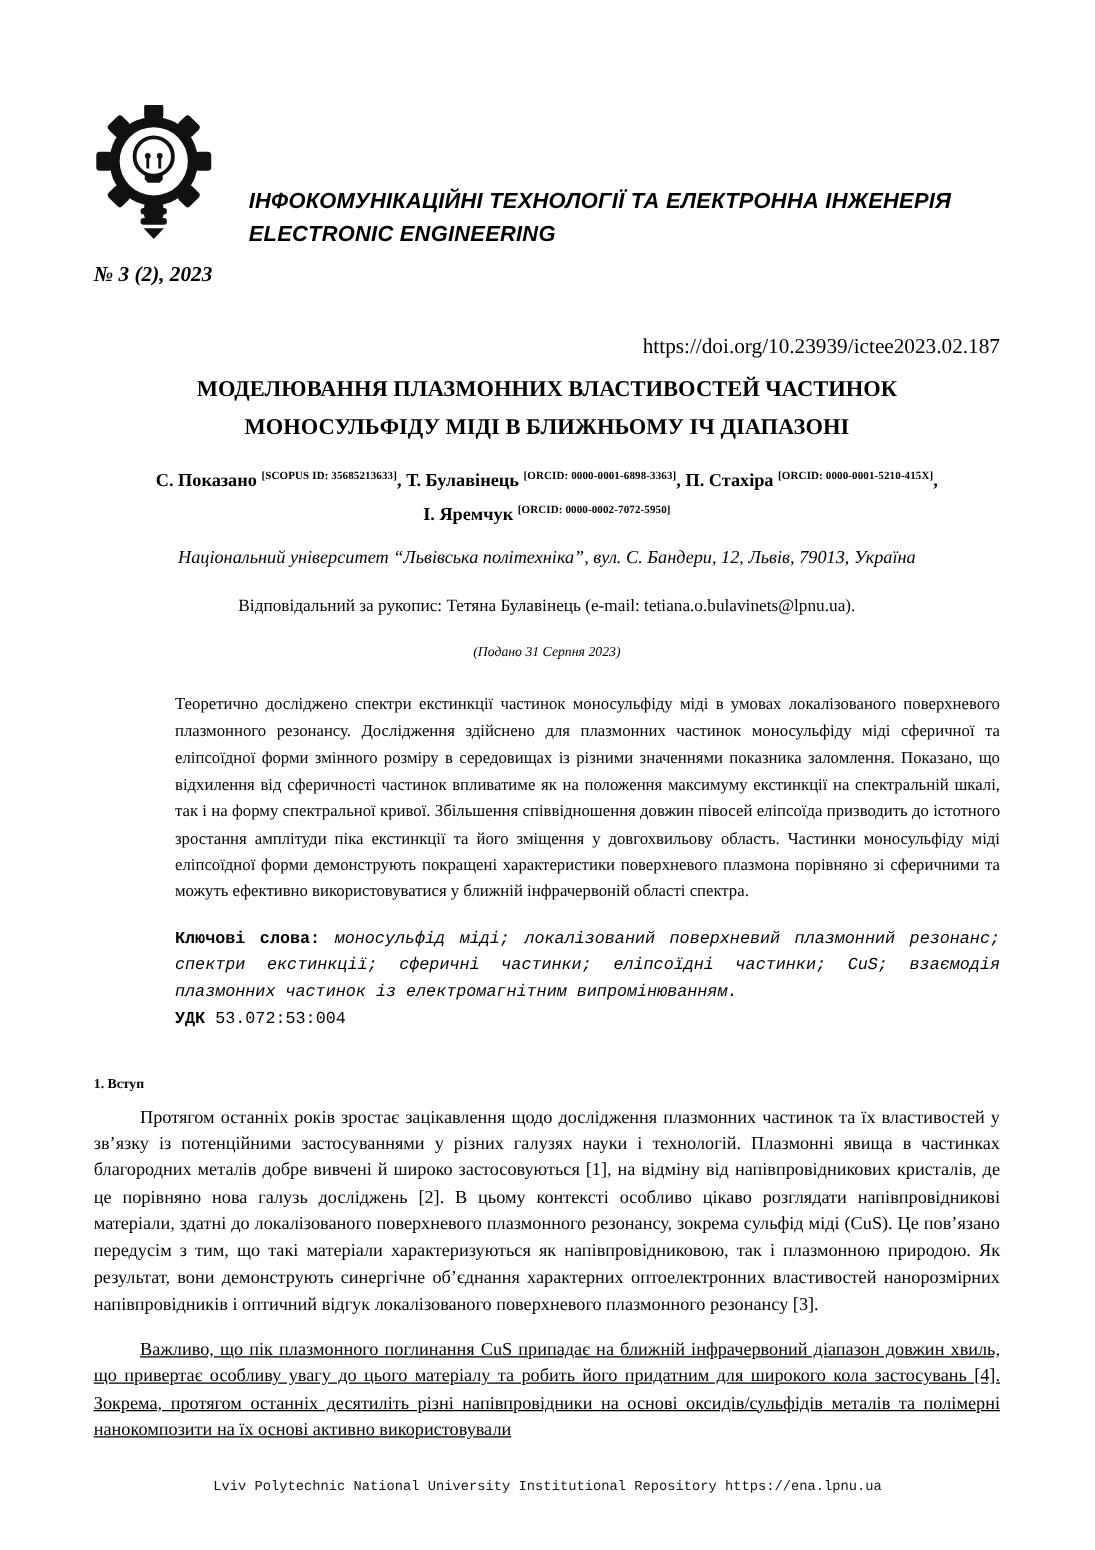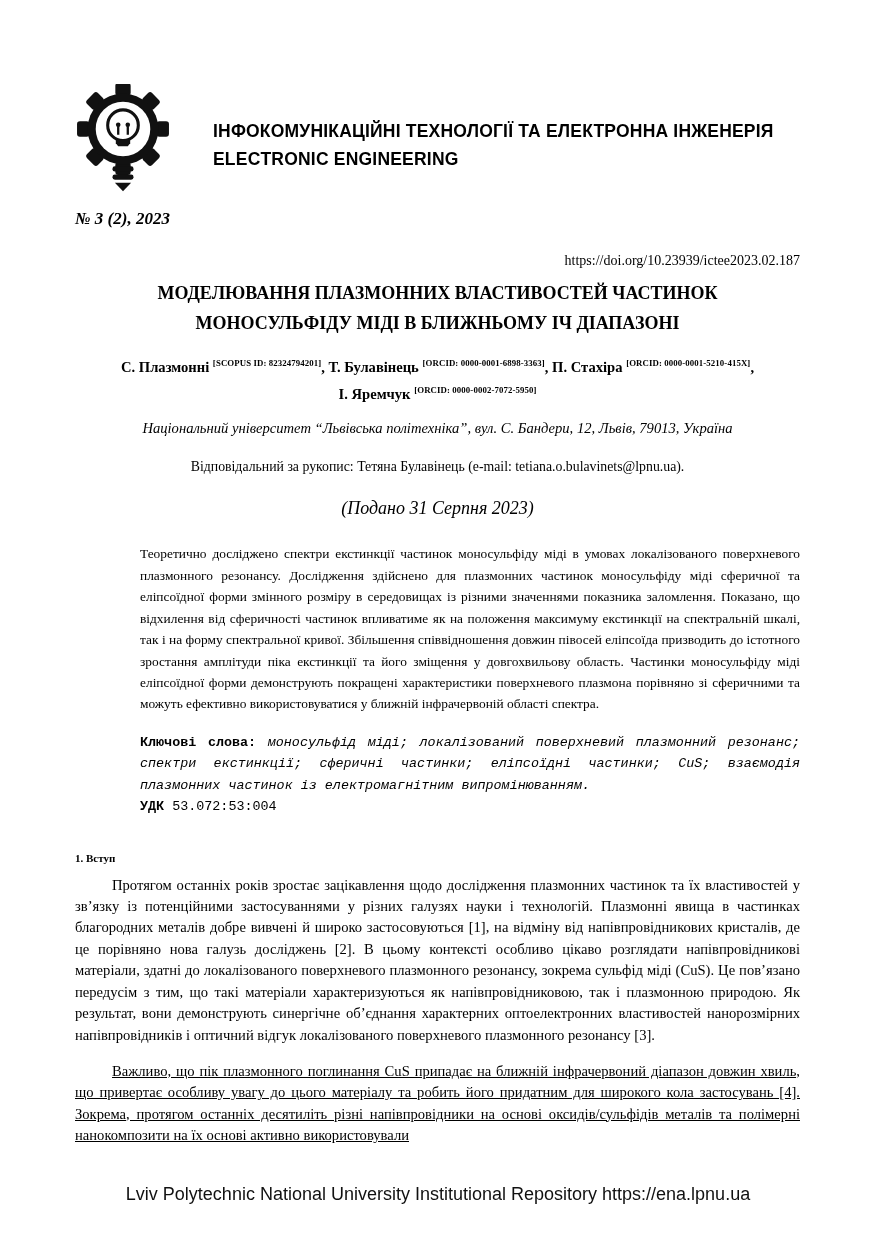--- a/index.html
+++ b/index.html
@@ -2,40 +2,40 @@
 <html><head>
 <meta charset="utf-8">
 <style>
   html,body { margin:0; padding:0; background:#e8e8e8; }
   .page {
     width:876px; height:1240px; background:#ffffff; margin:0 auto;
     font-family:"Liberation Serif", serif; color:#000;
     position:relative; box-sizing:border-box;
     padding:84px 76px 0 75px; overflow:hidden;
   }
-  .header { display:flex; align-items:center; gap:42px; }
+  .header { display:flex; align-items:flex-end; gap:28px;font-style:italic; }
   .logo { flex:0 0 auto; width:96px; }
   .journal-titles {
     font-family:"Liberation Sans", sans-serif; font-weight:bold;
     font-size:17.5px; line-height:1.58; padding-top:6px; letter-spacing:0.2px;
   }
   .issue { margin-top:8px; font-weight:bold; font-size:17px;font-style:italic; }
-  .doi-line { text-align:right; font-size:14px; margin-top:24px; }
+  .doi-line { text-align:right; font-size:17px; margin-top:37px; }
   .doi-line a { color:#000; text-decoration:none; }
   .article-title {
     text-align:center; font-weight:bold; font-size:18px; line-height:1.65; margin-top:10px;
   }
   .article-title span { display:block; }
   .authors {
     text-align:center; margin-top:16px; font-size:14.6px; font-weight:bold; line-height:1.85;
   }
   .authors sup { font-size:8.8px; font-weight:bold; letter-spacing:0.1px; }
   .affiliation { text-align:center; font-style:italic; font-size:14.6px; margin-top:12px; }
   .correspondence { text-align:center; font-size:13.8px; margin-top:22px; }
-  .submitted { text-align:center; font-style:italic; font-size:18px; margin-top:23px; }
+  .submitted { text-align:center; font-style:italic; font-size:11px; margin-top:23px; }
   .abstract-block {
     margin:24px 0 0 65px; width:660px; text-align:justify;
     font-size:13.4px; line-height:1.6;
   }
   .keywords-block {
     margin:17px 0 0 65px; width:660px; text-align:justify;
     font-size:13.4px; line-height:1.6;font-family:Liberation Mono, monospace;
   }
   .kw-label { font-weight:bold; }
   .kw-text { font-style:italic; }
@@ -44,21 +44,21 @@
   .section-heading { margin-top:34px; font-weight:bold; font-size:11px; }
   .body-par {
     margin-top:11px; font-size:14.6px; line-height:1.47;
     text-align:justify; text-indent:37px;
   }
   .body-par + .body-par { margin-top:0;text-decoration:underline; }
   .copyright { position:absolute; left:75px; top:1142px; font-size:13.6px; }
   .copyright sup { font-size:9px; }
   .repository {
     position:absolute; left:0; top:1184px; width:100%; text-align:center;
-    font-family:Liberation Sans, sans-serif; font-size:18px; color:#111;
+    font-family:Liberation Mono, monospace; font-size:11px; color:#111;
   }
 </style>
 </head>
 <body>
 
 <div class="page">
 
   <div class="header">
     <div class="logo">
       <svg width="96" height="113" viewBox="0 0 100 118" xmlns="http://www.w3.org/2000/svg">
@@ -98,21 +98,21 @@
   <div class="doi-line">
     <a href="#">https://doi.org/10.23939/ictee2023.02.187</a>
   </div>
 
   <h1 class="article-title">
     <span>МОДЕЛЮВАННЯ ПЛАЗМОННИХ ВЛАСТИВОСТЕЙ ЧАСТИНОК</span>
     <span>МОНОСУЛЬФІДУ МІДІ В БЛИЖНЬОМУ ІЧ ДІАПАЗОНІ</span>
   </h1>
 
   <div class="authors">
-    <div><span>С. Плазмонні</span> <sup>[SCOPUS ID: 82324794201]</sup><span>, </span><span>Т. Булавінець</span> <sup>[ORCID: 0000-0001-6898-3363]</sup><span>, </span><span>П. Стахіра</span> <sup>[ORCID: 0000-0001-5210-415X]</sup><span>,</span></div>
+    <div><span>С. Показано</span> <sup>[SCOPUS ID: 35685213633]</sup><span>, </span><span>Т. Булавінець</span> <sup>[ORCID: 0000-0001-6898-3363]</sup><span>, </span><span>П. Стахіра</span> <sup>[ORCID: 0000-0001-5210-415X]</sup><span>,</span></div>
     <div><span>І. Яремчук</span> <sup>[ORCID: 0000-0002-7072-5950]</sup></div>
   </div>
 
   <div class="affiliation">Національний університет “Львівська політехніка”, вул. С. Бандери, 12, Львів, 79013, Україна</div>
 
   <div class="correspondence">Відповідальний за рукопис: Тетяна Булавінець (e-mail: tetiana.o.bulavinets@lpnu.ua).</div>
 
   <div class="submitted">(Подано 31 Серпня 2023)</div>
 
   <div class="abstract-block">Теоретично досліджено спектри екстинкції частинок моносульфіду міді в умовах локалізованого поверхневого плазмонного резонансу. Дослідження здійснено для плазмонних частинок моносульфіду міді сферичної та еліпсоїдної форми змінного розміру в середовищах із різними значеннями показника заломлення. Показано, що відхилення від сферичності частинок впливатиме як на положення максимуму екстинкції на спектральній шкалі, так і на форму спектральної кривої. Збільшення співвідношення довжин півосей еліпсоїда призводить до істотного зростання амплітуди піка екстинкції та його зміщення у довгохвильову область. Частинки моносульфіду міді еліпсоїдної форми демонструють покращені характеристики поверхневого плазмона порівняно зі сферичними та можуть ефективно використовуватися у ближній інфрачервоній області спектра.</div>

